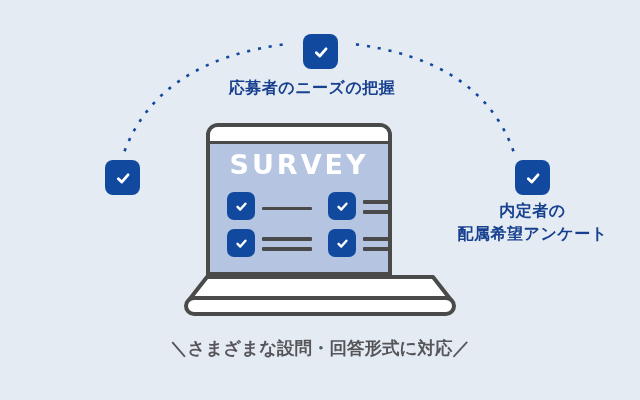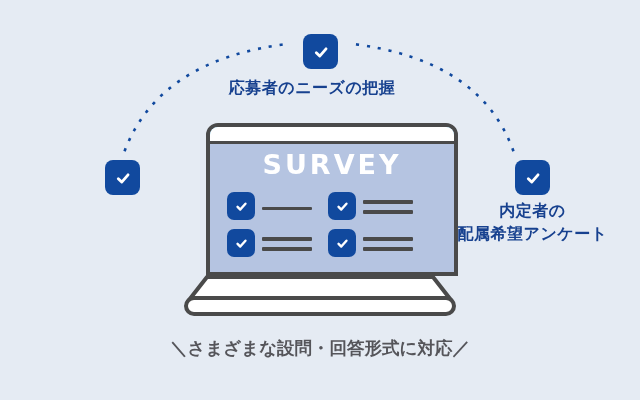--- a/index.html
+++ b/index.html
@@ -41,21 +41,21 @@
     text-align:center;
     letter-spacing:0.5px;
   }
   .label-top{left:0;right:16px;top:76px;}
   .label-left{left:7px;width:220px;top:199px;}
   .label-right{left:420px;width:225px;top:199px;}
   
   .laptop-screen{
     position:absolute;
     left:206px;top:123px;
-    width:252px;height:153px;
+    width:186px;height:153px;
     box-sizing:border-box;
     background:#7dd3fc;
     border:4px solid #4a4a4a;
     border-radius:12px 12px 0 0;
   }
   .screen-topbar{height:14px;background:#ffffff;border-radius:8px 8px 0 0;}
   .screen-content{
     position:relative;
     height:128px;
     background:#b5c4e1;

